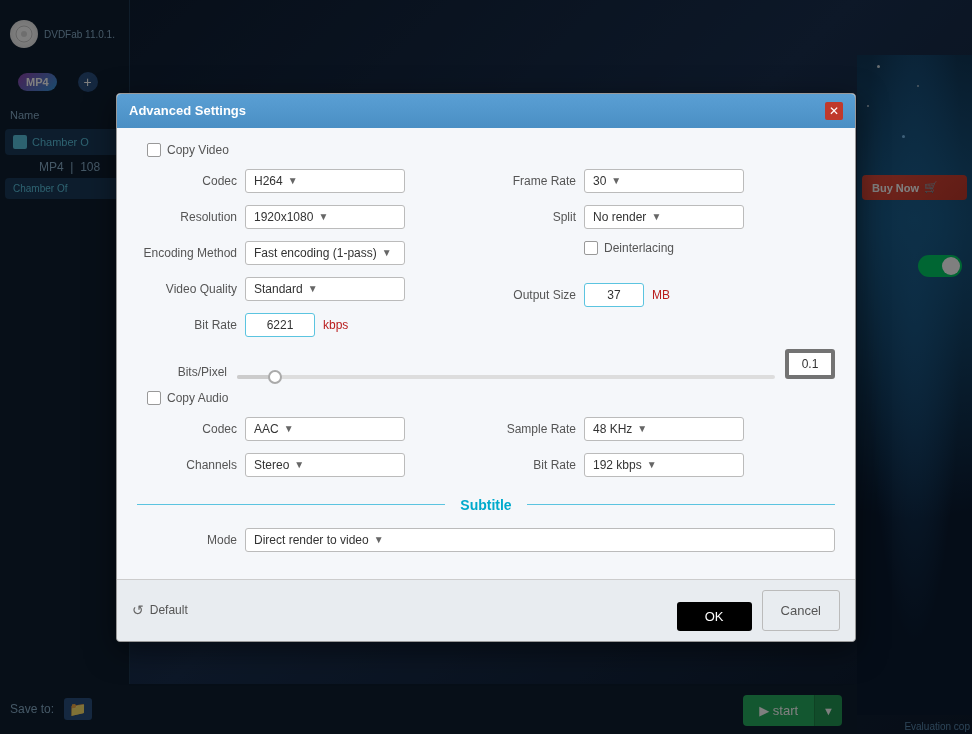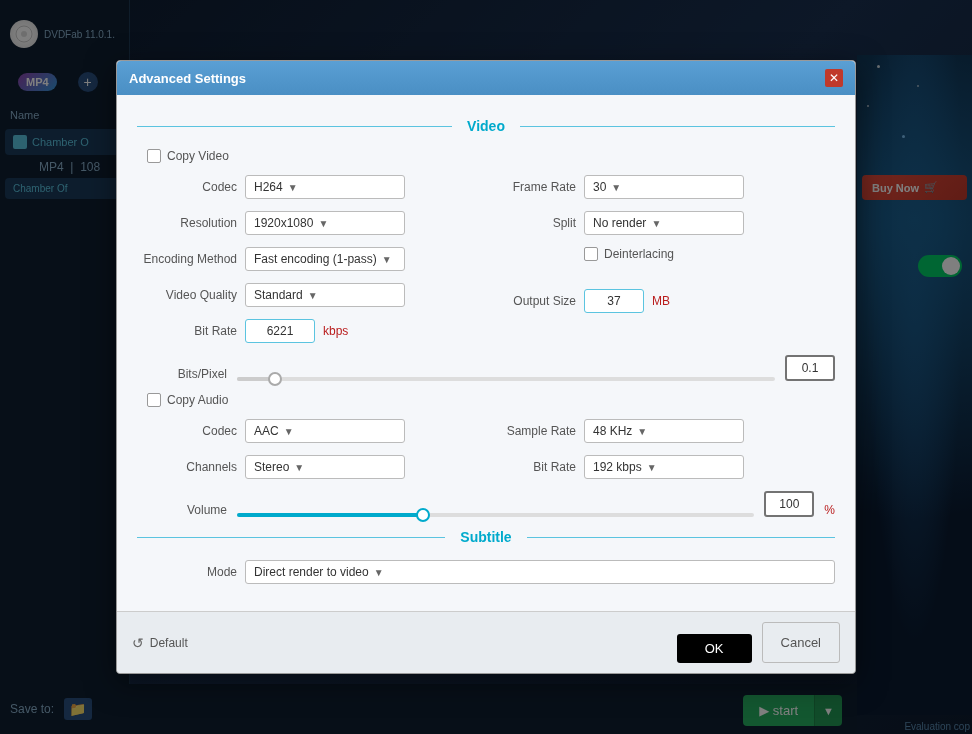--- a/index.html
+++ b/index.html
@@ -358,21 +358,21 @@
       top: 50%;
       transform: translate(-50%, -50%);
       width: 14px; height: 14px;
       background: white;
       border: 2px solid #00aacc;
       border-radius: 50%;
       cursor: pointer;
     }
     .slider-value {
       background: white;
-      border: 2px solid #737373;
+      border: 4px solid #737373;
       border-radius: 3px;
       padding: 4px 8px;
       font-size: 12px;
       color: #333;
       min-width: 50px;
       text-align: center;
     }
 
     
     .two-col {
@@ -530,25 +530,20 @@
 
     <div class="modal-titlebar">
       <span class="modal-title">Advanced Settings</span>
       <div class="modal-close">
         <span>✕</span>
       </div>
     </div>
 
     <div class="modal-body">
 
-      <div class="section-header">
-        <div class="section-line"></div>
-        <span class="section-title">Video</span>
-        <div class="section-line"></div>
-      </div>
 
       <div class="checkbox-wrapper">
         <div class="checkbox"></div>
         <span class="checkbox-label">Copy Video</span>
       </div>
 
       <div class="two-col">
         <div class="col-left">
 
           <div class="row-field">
@@ -674,29 +669,20 @@
             <span class="lbl-sm">Bit Rate</span>
             <div class="dropdown drop-md">
               <span>192 kbps</span>
               <span class="dropdown-arrow">▼</span>
             </div>
           </div>
 
         </div>
       </div>
 
-      <div class="slider-row">
-        <span class="slider-label">Volume</span>
-        <div class="slider-track">
-          <div class="slider-fill-teal" style="width:36%;"></div>
-          <div class="slider-thumb-teal" style="left:36%;"></div>
-        </div>
-        <div class="slider-value">100</div>
-        <span class="unit-label">%</span>
-      </div>
 
       <div class="section-header" style="margin-top:8px;">
         <div class="section-line"></div>
         <span class="section-title">Subtitle</span>
         <div class="section-line"></div>
       </div>
 
       <div class="row-field">
         <span class="lbl">Mode</span>
         <div class="dropdown" style="flex:1;">

